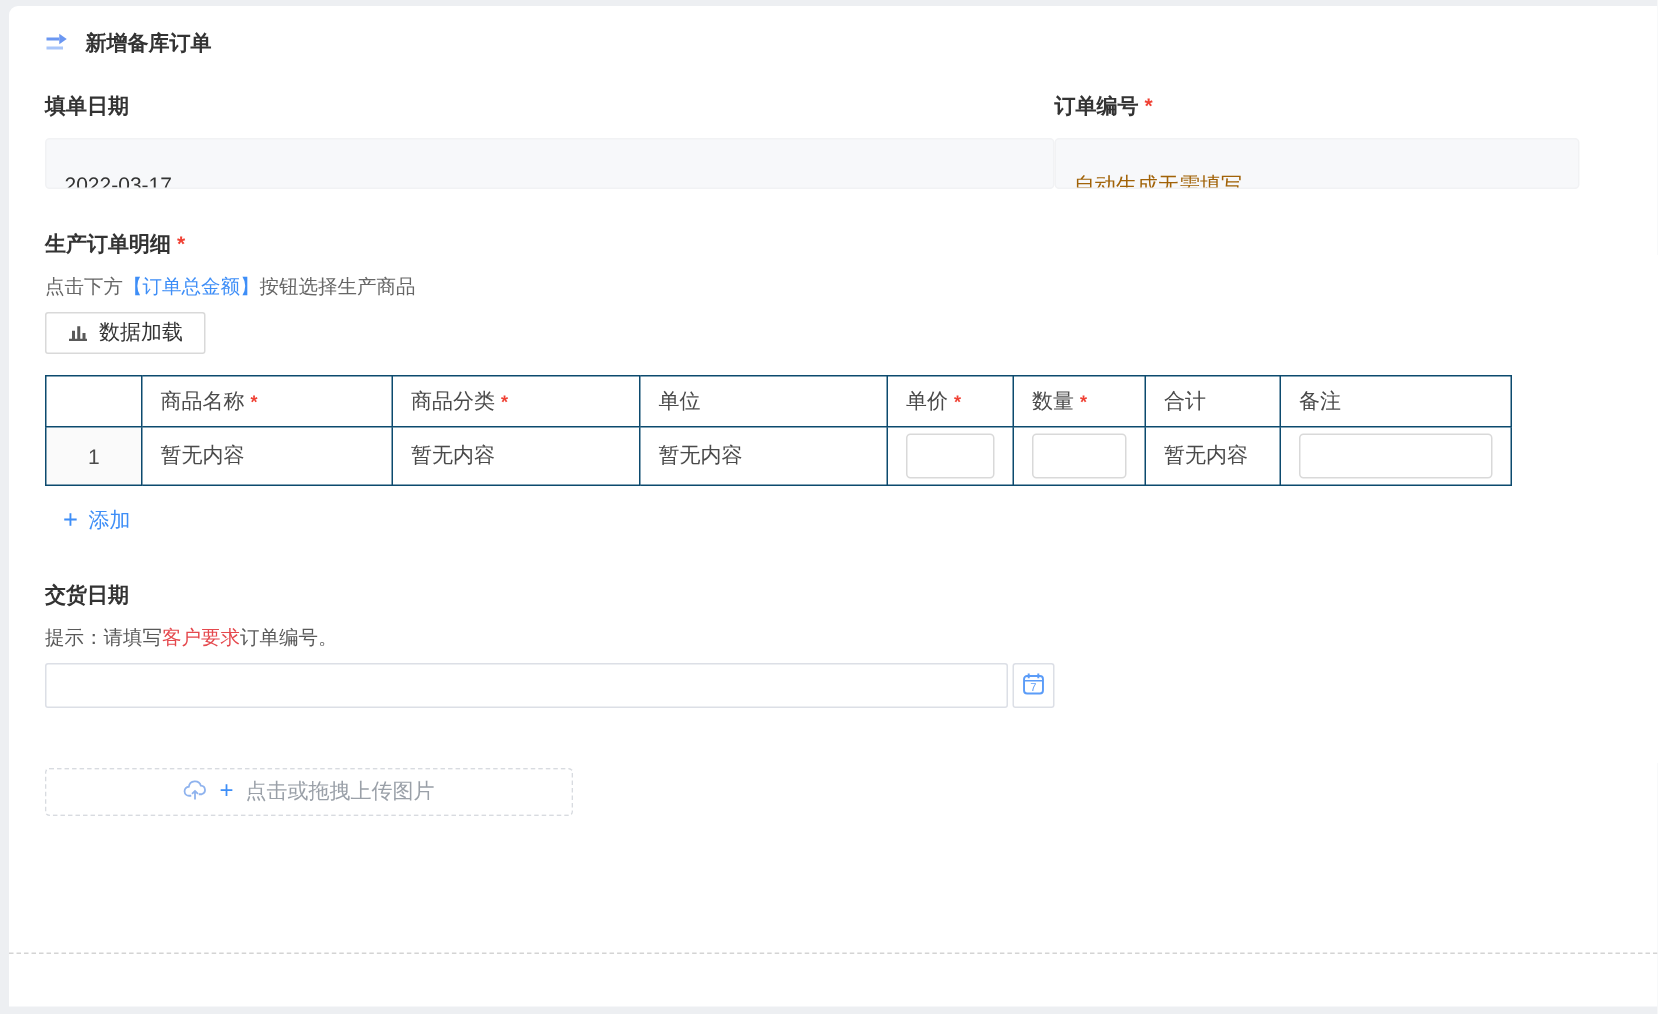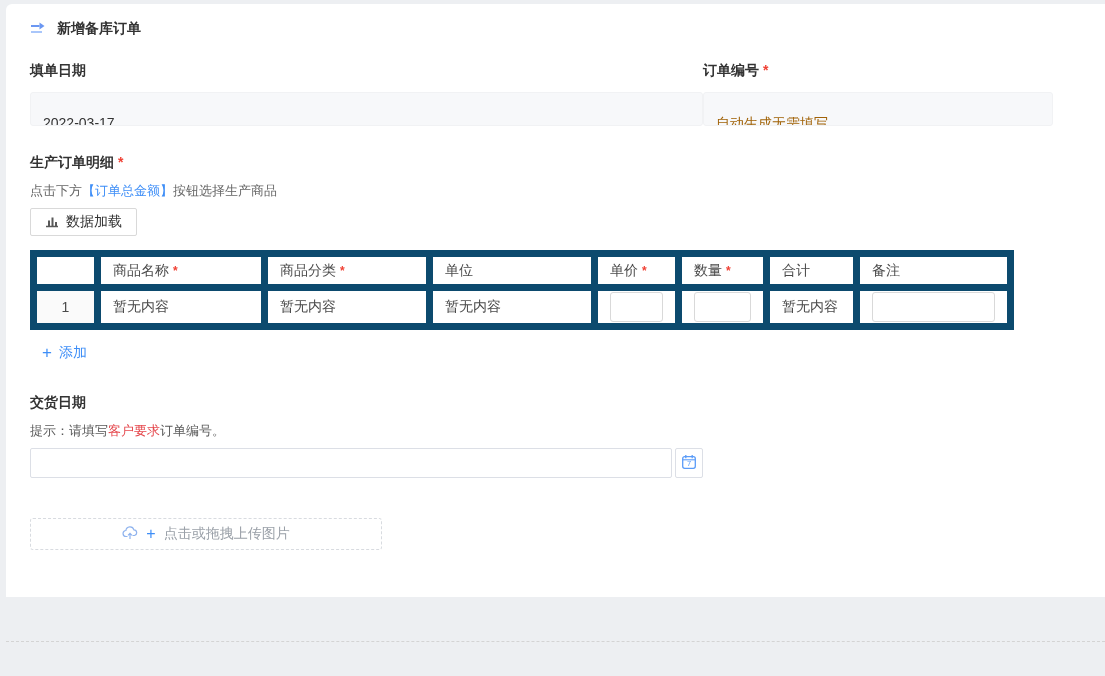--- a/index.html
+++ b/index.html
@@ -6,21 +6,21 @@
   html,body { width:1105px; height:676px; }
   body {
     font-family: "Liberation Sans", "DejaVu Sans", sans-serif;
     background:#edeff2;
     position:relative;
     overflow:hidden;
     font-size:14px;
     color:#333;
   }
   .card {
-    position:absolute; left:6px; top:4px; width:1099px; height:593px;
+    position:absolute; left:6px; top:4px; width:1099px; height:667px;
     background:#fff; border-radius:6px 0 0 0;
   }
   .card-inner { padding:0 26px 0 24px; }
 
   
   .form-header { display:flex; align-items:center; padding:16px 0 0 0; }
   .form-header .hicon { width:18px; height:16px; margin-right:9px; flex:0 0 auto; }
   .form-title { font-size:14px; font-weight:bold; color:#333; }
 
   
@@ -43,21 +43,21 @@
   .detail-hint .link { color:#3e8ef7; }
   .load-btn {
     margin-top:8px; height:28px; padding:0 14px; display:inline-flex; align-items:center; gap:7px;
     background:#fff; border:1px solid #d9d9d9; border-radius:2px;
     font-size:14px; color:#333; cursor:pointer;
   }
 
   
   .detail-table-wrap { margin-top:14px; }
   table.detail { border-collapse:collapse; table-layout:fixed; width:977px; background:#fff; }
-  table.detail th, table.detail td { border:7px solid #0c4a6e; font-size:14px; }
+  table.detail th, table.detail td { border:1px solid #0c4a6e; font-size:14px; }
   table.detail th {
     height:34px; text-align:left; padding:0 12px; font-weight:400; color:#4a4a4a;
     white-space:nowrap; overflow:hidden;
   }
   table.detail th .req { font-size:12px; }
   table.detail td { height:39px; padding:0 12px; color:#4a4a4a; }
   td.idx { text-align:center; background:#fafafa; color:#666; padding:0; }
   td.cell-input-td { padding:0 8px; }
   .cell-ipt {
     width:100%; height:30px; border:1px solid #d9d9d9; border-radius:3px;

